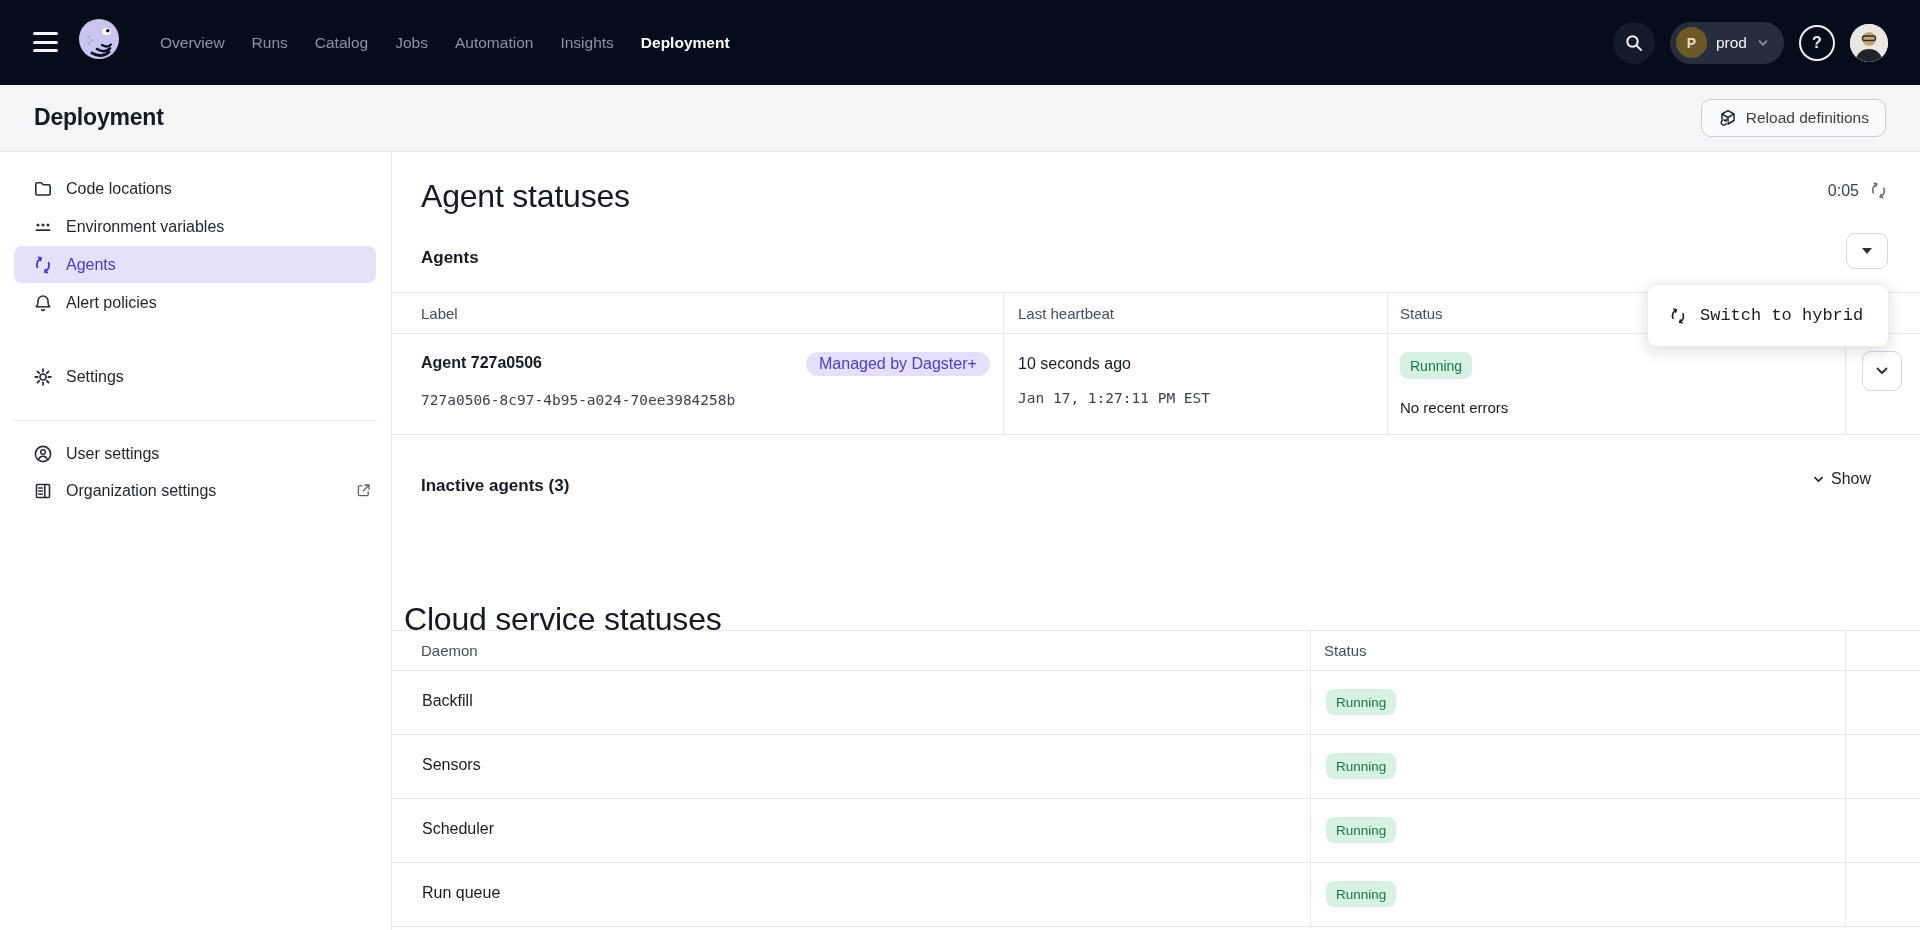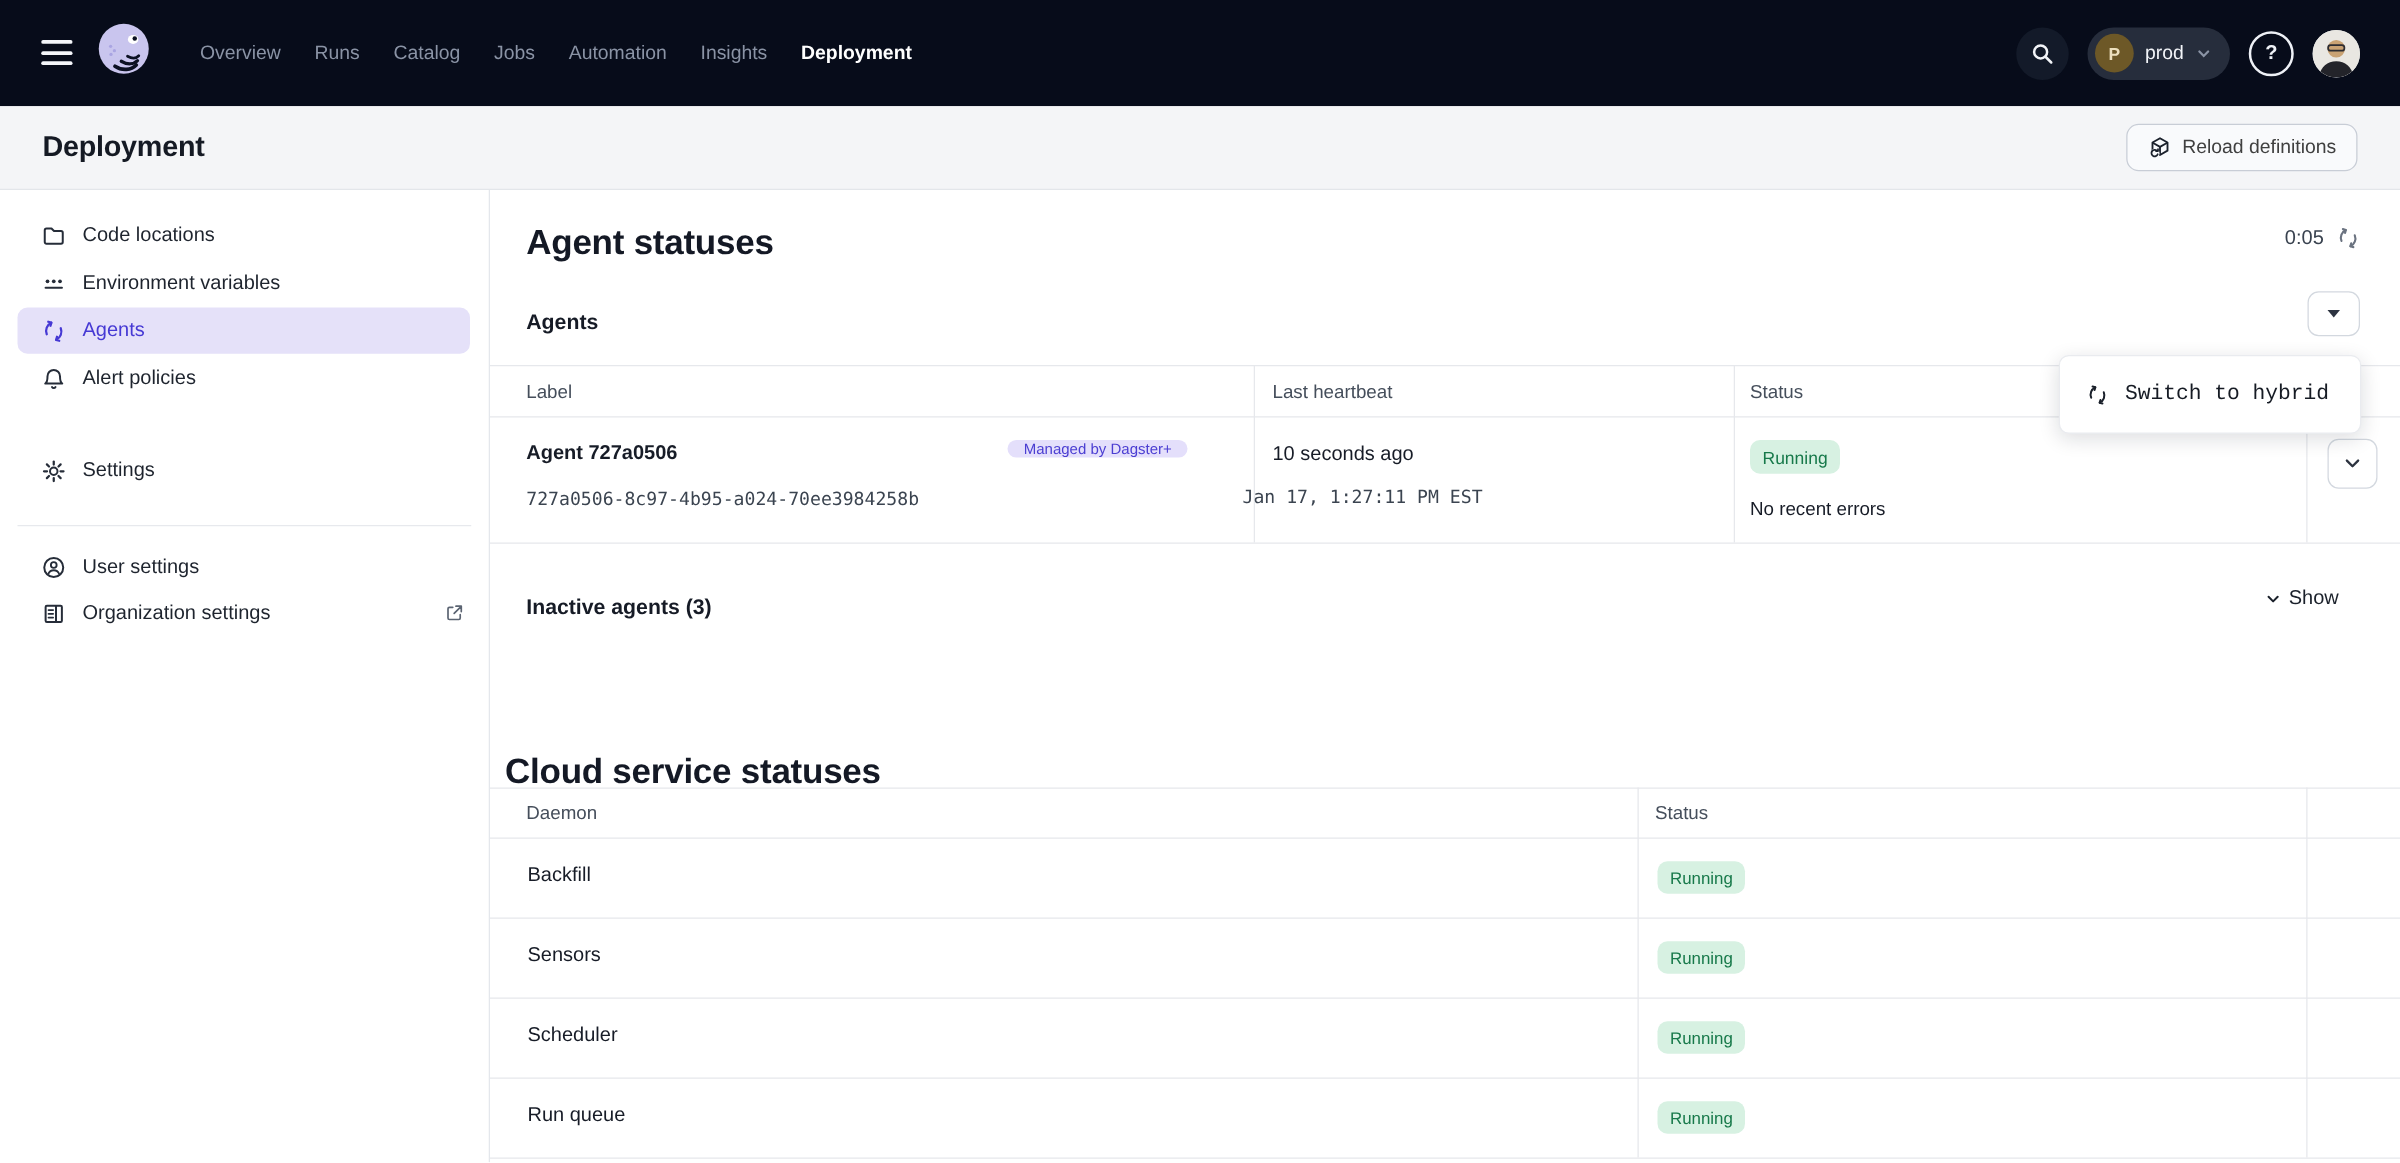--- a/index.html
+++ b/index.html
@@ -29,29 +29,29 @@
 
   
   .sidebar-border { position:absolute; left:391px; top:152px; width:1px; height:778px; background:#e4e7ec; }
   .side-item { position:absolute; left:14px; width:362px; height:37px; border-radius:8px; display:flex; align-items:center; gap:13px; padding-left:19px; font-size:16px; color:#1e242e; cursor:pointer; }
   .side-item svg { flex:0 0 auto; }
   .side-item.selected { background:#e5e1f9; color:#4639d4; font-weight:500; }
   .side-divider { position:absolute; left:14px; width:363px; height:1px; background:#e7e9ed; }
   .ext-icon { position:absolute; left:341px; top:10px; }
 
   
-  .h1 { position:absolute; font-size:28px; font-weight:700; color:#141925; letter-spacing:-0.2px; }
+  .h1 { position:absolute; font-size:32px; font-weight:400; color:#141925; letter-spacing:-0.2px; }
   .h2 { position:absolute; font-size:17px; font-weight:700; color:#161b26; }
   .hline { position:absolute; left:392px; right:0; height:1px; background:#e6e8ec; }
   .vline { position:absolute; width:1px; background:#e6e8ec; }
   .th { position:absolute; font-size:15px; color:#454e5b; }
   .cell { position:absolute; font-size:16px; color:#171c27; }
   .mono { font-family:"DejaVu Sans Mono", monospace; font-size:14.5px; color:#3b4450; }
   .pill-green { position:absolute; height:27px; border-radius:8px; background:#d7f1e2; color:#17794a; font-size:14px; display:inline-flex; align-items:center; padding:0 10px; }
-  .badge-purple { position:absolute; height:14px; border-radius:14px; background:#e4dffb; color:#4b3ed2; font-size:12px; display:inline-flex; align-items:center; padding:0 13px; }
+  .badge-purple { position:absolute; height:24px; border-radius:14px; background:#e4dffb; color:#4b3ed2; font-size:16px; display:inline-flex; align-items:center; padding:0 13px; }
   .sq-btn { position:absolute; background:#ffffff; border:1px solid #d3d8df; border-radius:9px; display:flex; align-items:center; justify-content:center; cursor:pointer; }
   .caret-down { width:0; height:0; border-left:5px solid transparent; border-right:5px solid transparent; border-top:6px solid #2c3340; }
   .refresh-row { position:absolute; display:flex; align-items:center; gap:10px; }
   .countdown { font-size:16px; color:#39424f; }
   .show-ctl { position:absolute; display:flex; align-items:center; gap:6px; font-size:16px; color:#1b212b; cursor:pointer; }
   .popup { position:absolute; left:1647px; top:284px; width:242px; height:63px; background:#fff; border:1px solid #e9ebef; border-radius:8px; box-shadow:0 4px 16px rgba(16,22,36,.14); z-index:20; display:flex; align-items:center;font-family:Liberation Mono, monospace; }
   .popup-item { display:flex; align-items:center; gap:13px; padding:0 21px; width:100%; height:100%; font-size:17px; color:#161b24; cursor:pointer; }
 </style>
 </head>
 <body>
@@ -239,21 +239,21 @@
 
   <div class="th" style="left:421px; top:305px;">Label</div>
   <div class="th" style="left:1018px; top:305px;">Last heartbeat</div>
   <div class="th" style="left:1400px; top:305px;">Status</div>
 
   <div>
     <div class="cell" style="left:421px; top:354px; font-weight:700;">Agent 727a0506</div>
     <div class="badge-purple" style="left:806px; top:352px;">Managed by Dagster+</div>
     <div class="cell mono" style="left:421px; top:392px;">727a0506-8c97-4b95-a024-70ee3984258b</div>
     <div class="cell" style="left:1018px; top:355px;">10 seconds ago</div>
-    <div class="cell mono" style="left:994px; top:390px;">Jan 17, 1:27:11 PM EST</div>
+    <div class="cell mono" style="left:1018px; top:390px;">Jan 17, 1:27:11 PM EST</div>
     <div class="pill-green" style="left:1400px; top:352px;">Running</div>
     <div class="cell" style="left:1400px; top:399px; font-size:15px;">No recent errors</div>
     <div class="sq-btn" style="left:1862px; top:351px; width:40px; height:40px;">
       <svg width="16" height="16" viewBox="0 0 16 16">
         <path d="M3.5 5.5L8 10l4.5-4.5" fill="none" stroke="#2c3340" stroke-width="1.9" stroke-linecap="round" stroke-linejoin="round"></path>
       </svg>
     </div>
   </div>
 
   <div class="popup">

